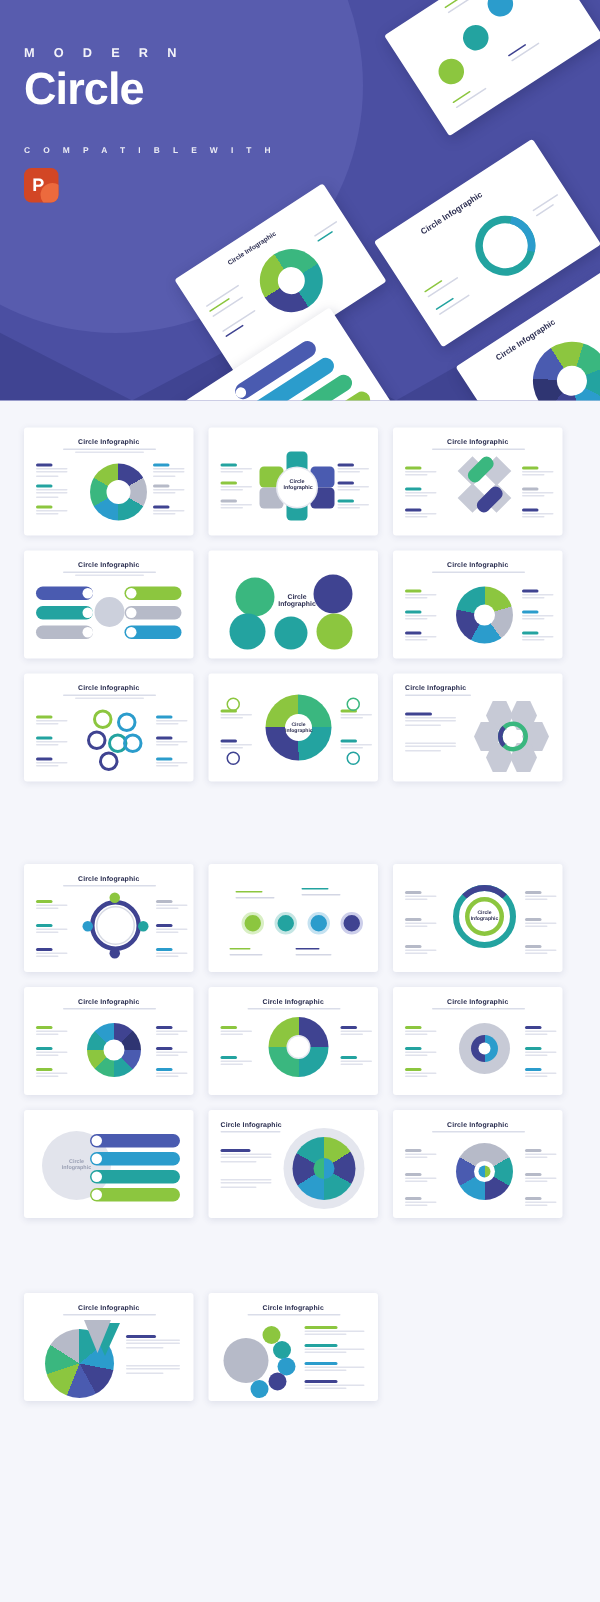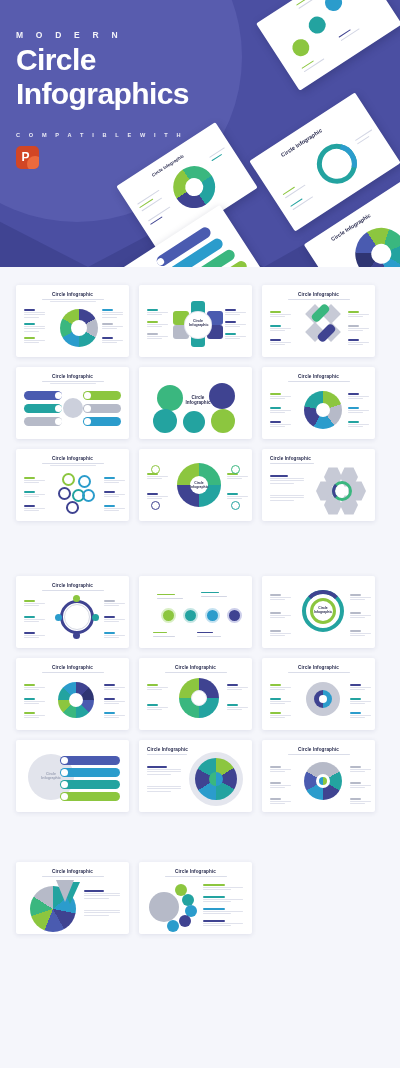--- a/index.html
+++ b/index.html
@@ -192,21 +192,20 @@
                        #3f4391 0 70%, #2f3572 0 85%, #4a5bb0 0 100%);"></div>
       <div class="ring" style="left:50px;top:40px;width:20px;height:20px;background:#fff;"></div>
     </div>
   </div>
 
   <div class="hero-tri"></div>
 
   <div class="hero-txt">
     <div class="kicker">M O D E R N</div>
     <div class="h1">Circle</div>
-    <div class="h1">Infographics</div>
     <div class="compat">C O M P A T I B L E   W I T H</div>
     <div class="ppt">
       <span>P</span>
     </div>
   </div>
 </div>
 
 <div class="sections">
 
   <div class="section" style="padding-top:18px;">

